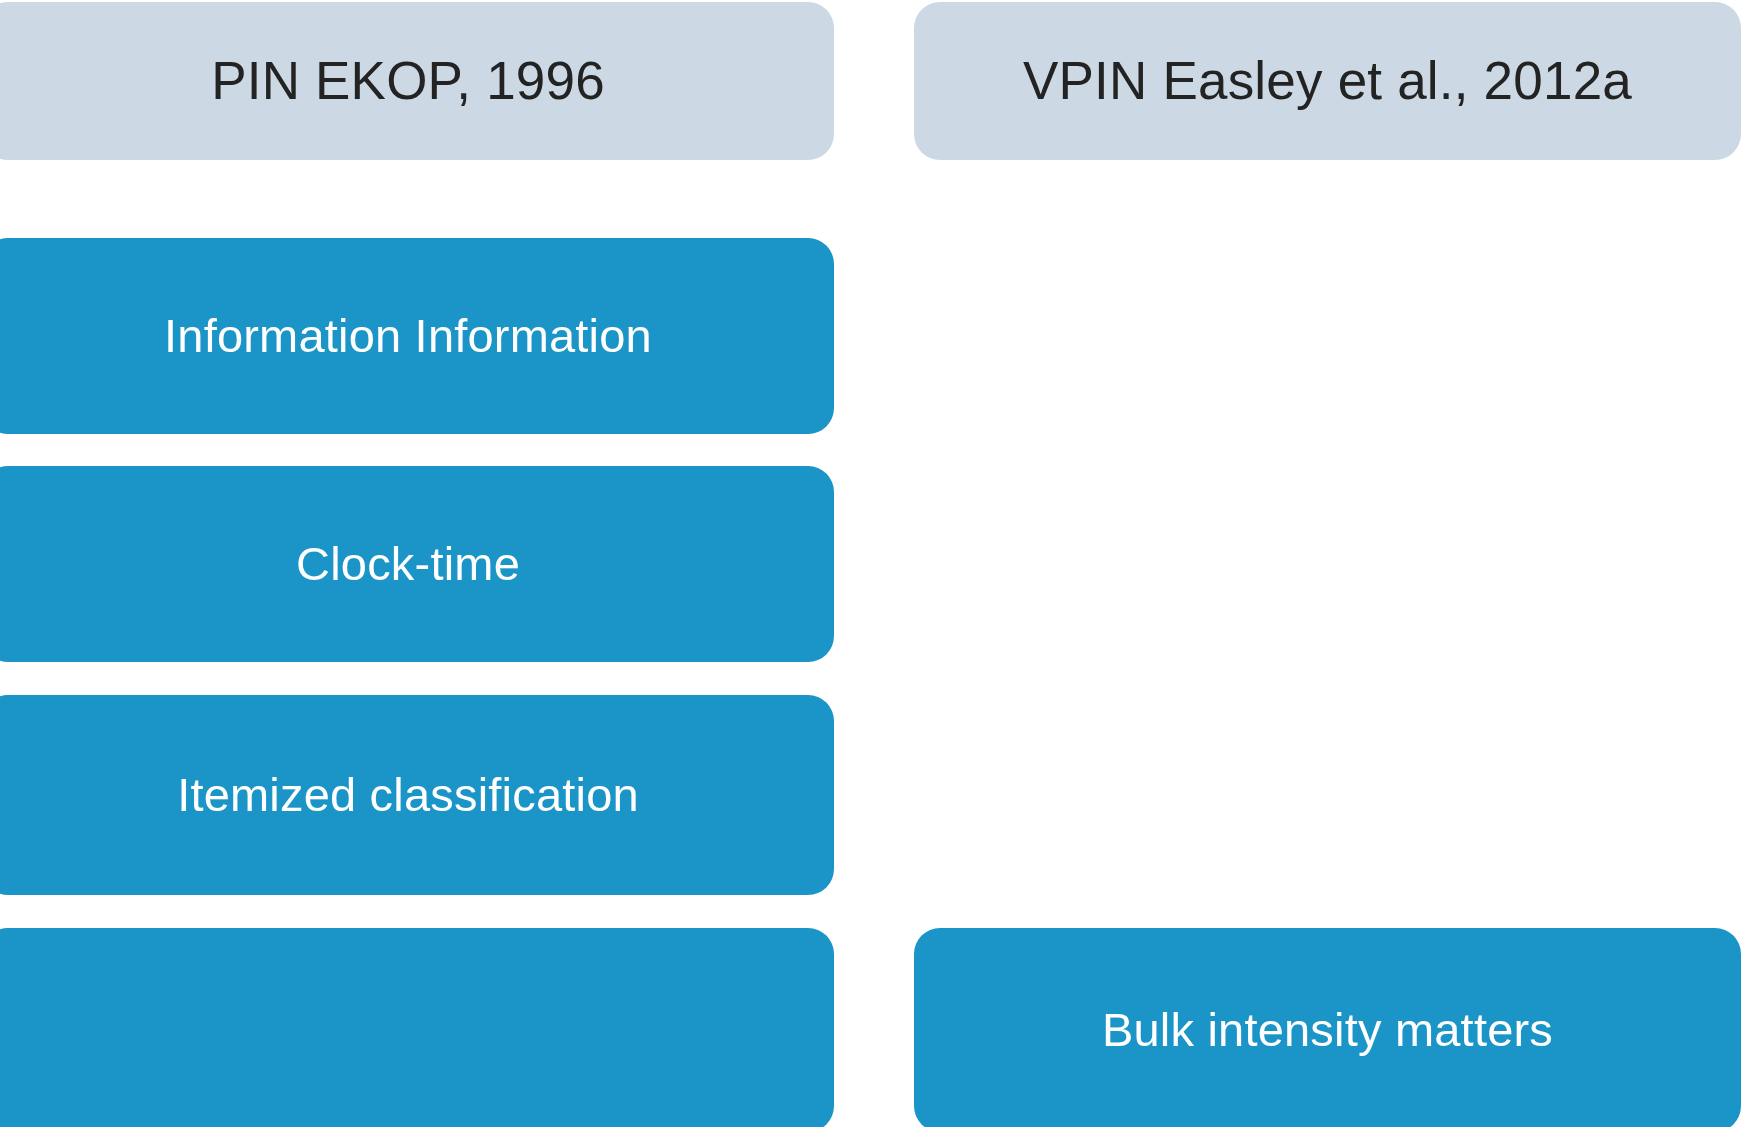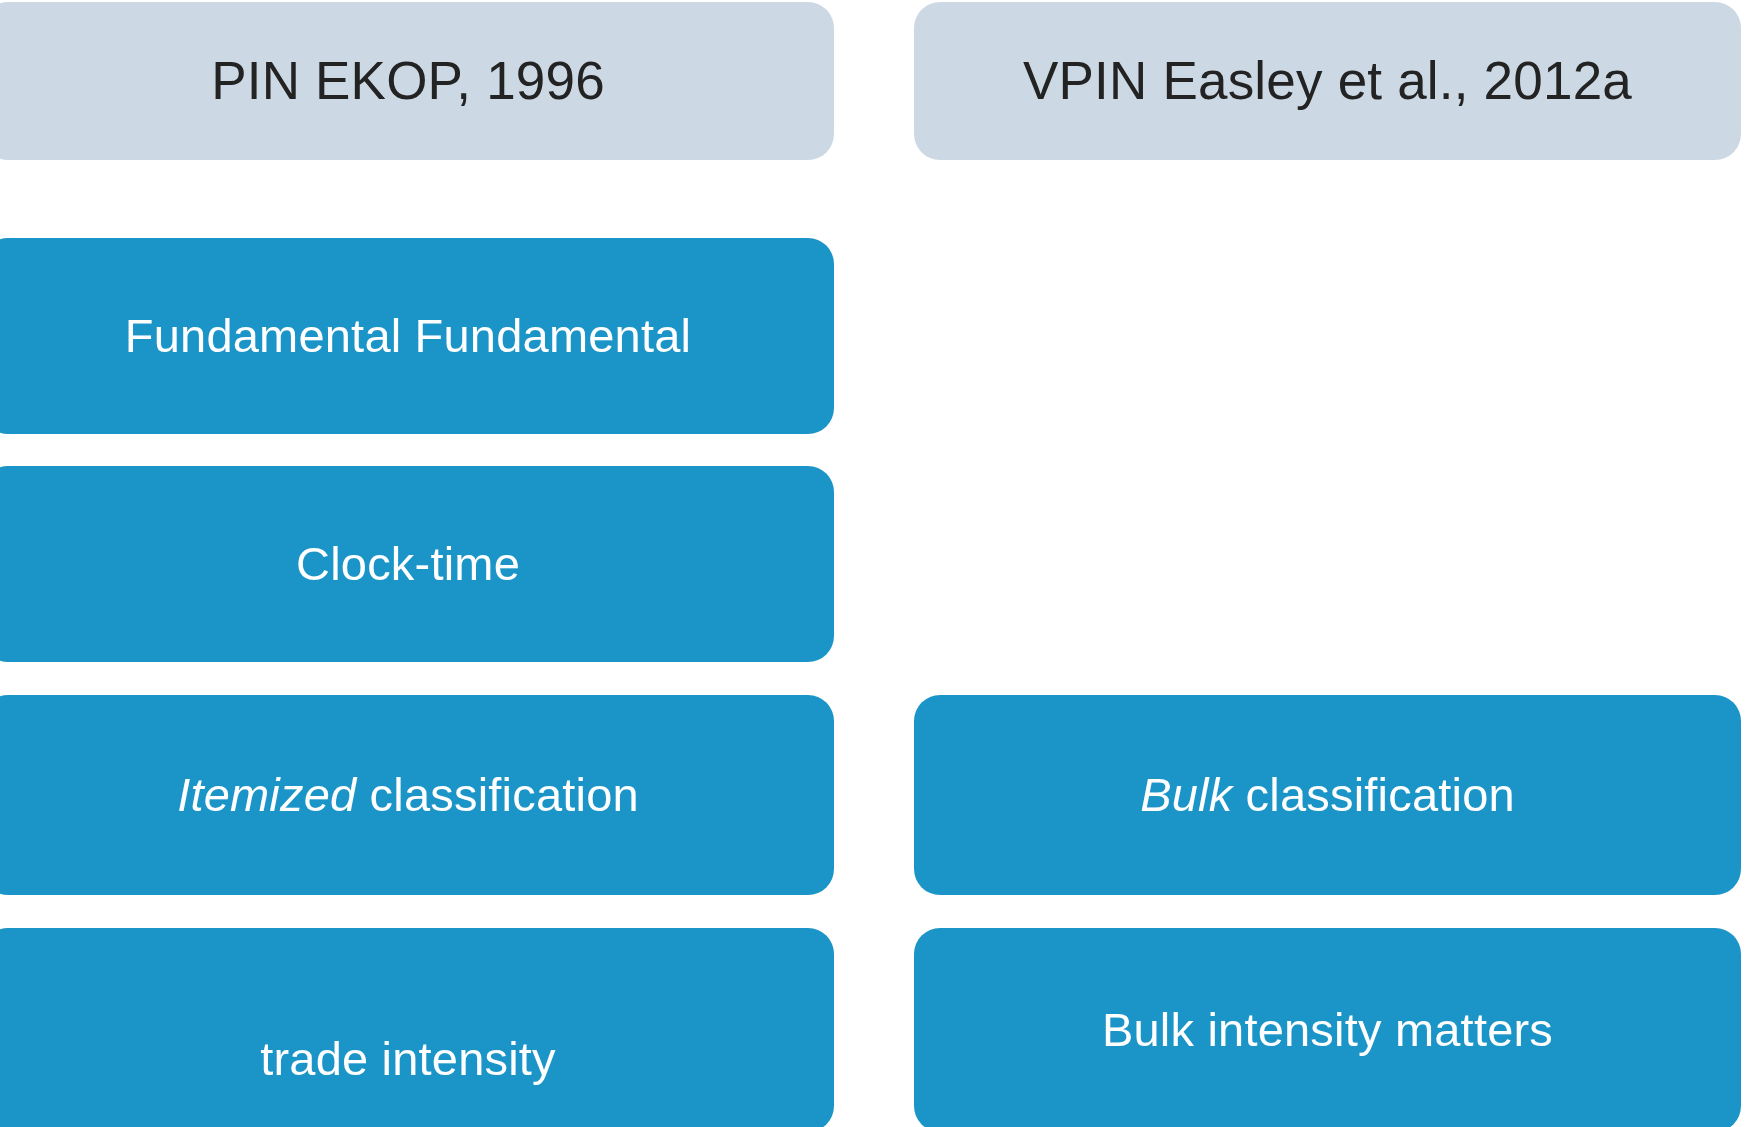--- a/index.html
+++ b/index.html
@@ -64,62 +64,59 @@
 
   .row-1 { top: 238px;  height: 196px; }
   .row-2 { top: 466px;  height: 196px; }
   .row-3 { top: 695px;  height: 200px; }
   .row-4 { top: 928px;  height: 204px; }
 
   .box-text {
     line-height: 1.22;
     display: block;
   }
-  .em-word { font-style: italic; }
+  .em-word { }
 </style>
 </head>
 <body>
 
 <div class="canvas">
 
   <div class="col col-left">
 
     <div class="box header-box">
       <span class="box-text">PIN EKOP, 1996</span>
     </div>
 
     <div class="box content-box row-1">
-      <span class="box-text">Fundamental Fundamental</span>
+      <span class="box-text">Information Information</span>
     </div>
 
     <div class="box content-box row-2">
       <span class="box-text">Clock-time</span>
     </div>
 
     <div class="box content-box row-3">
       <span class="box-text"><span class="em-word">Itemized</span><span> classification</span></span>
     </div>
 
     <div class="box content-box row-4">
-      <span class="box-text"><br><span>trade intensity</span></span>
+      <span class="box-text"><br></span>
     </div>
 
   </div>
 
   <div class="col col-right">
 
     <div class="box header-box">
       <span class="box-text">VPIN Easley et al., 2012a</span>
     </div>
 
 
 
-    <div class="box content-box row-3">
-      <span class="box-text"><span class="em-word">Bulk</span><span> classification</span></span>
-    </div>
 
     <div class="box content-box row-4">
       <span class="box-text">Bulk intensity matters</span>
     </div>
 
   </div>
 
 </div>
 
 </body></html>

